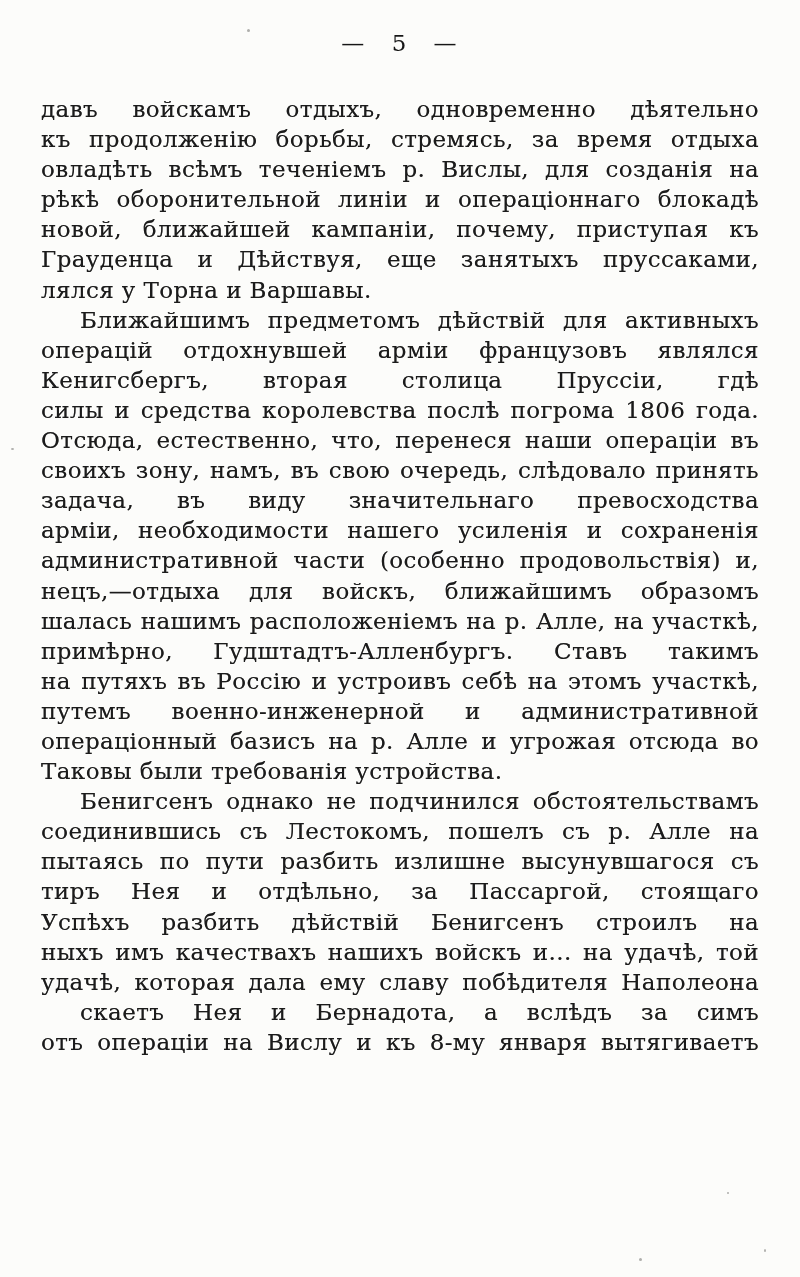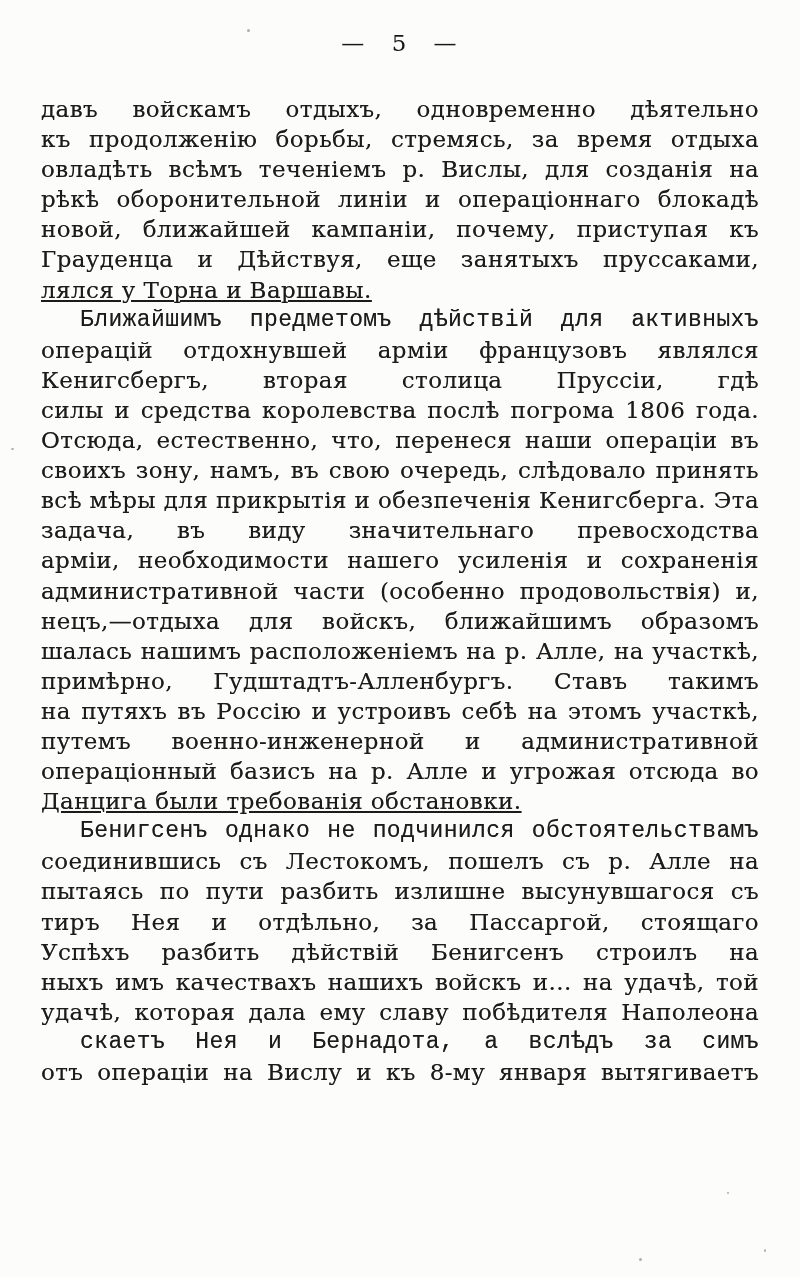--- a/index.html
+++ b/index.html
@@ -39,22 +39,22 @@
     height: 30.1px;
     line-height: 30.1px;
     font-size: 23px;
     letter-spacing: 0.4px;
     text-align: justify;
     text-align-last: justify;
     white-space: normal;
     overflow: hidden;
     text-shadow: 0 0 0.5px rgba(20,20,20,0.55);
   }
-  .para.indent .line:first-child { text-indent: 39px; font-family: Liberation Mono, monospace; }
-  .line.para-end { text-align-last: left; text-decoration: underline; }
+  .para.indent .line:first-child { text-indent: 39px; }
+  .line.para-end { text-align-last: left; }
   .speck {
     position: absolute;
     background: #6f6f6c;
     border-radius: 50%;
     opacity: 0.55;
   }
 </style>
 </head>
 <body>
 
@@ -71,31 +71,30 @@
         <div class="line">Грауденца и Дѣйствуя, еще занятыхъ пруссаками, укрѣп-</div>
         <div class="line para-end">лялся у Торна и Варшавы.</div>
       </div>
       <div class="para indent">
         <div class="line">Ближайшимъ предметомъ дѣйствій для активныхъ</div>
         <div class="line">операцій отдохнувшей арміи французовъ являлся городъ</div>
         <div class="line">Кенигсбергъ, вторая столица Пруссіи, гдѣ сосредоточились</div>
         <div class="line">силы и средства королевства послѣ погрома 1806 года.</div>
         <div class="line">Отсюда, естественно, что, перенеся наши операціи въ сѣ-</div>
         <div class="line">своихъ зону, намъ, въ свою очередь, слѣдовало принять</div>
-        <div class="line">всѣ мѣры для прикрытія и обезпеченія Кенигсберга. Эта</div>
         <div class="line">задача, въ виду значительнаго превосходства французской</div>
         <div class="line">арміи, необходимости нашего усиленія и сохраненія нами</div>
         <div class="line">административной части (особенно продовольствія) и, нако-</div>
         <div class="line">нецъ,—отдыха для войскъ, ближайшимъ образомъ разрѣ-</div>
         <div class="line">шалась нашимъ расположеніемъ на р. Алле, на участкѣ,</div>
         <div class="line">примѣрно, Гудштадтъ-Алленбургъ. Ставъ такимъ образомъ</div>
         <div class="line">на путяхъ въ Россію и устроивъ себѣ на этомъ участкѣ,</div>
         <div class="line">путемъ военно-инженерной и административной подготовки,</div>
         <div class="line">операціонный базисъ на р. Алле и угрожая отсюда во</div>
-        <div class="line para-end">Данцига были требованія обстановки.</div>
+        <div class="line para-end">Таковы были требованія устройства.</div>
       </div>
       <div class="para indent">
         <div class="line">Бенигсенъ однако не подчинился обстоятельствамъ и,</div>
         <div class="line">соединившись съ Лестокомъ, пошелъ съ р. Алле на Вислу,</div>
         <div class="line">пытаясь по пути разбить излишне высунувшагося съ квар-</div>
         <div class="line">тиръ Нея и отдѣльно, за Пассаргой, стоящаго Бернадота.</div>
         <div class="line">Успѣхъ разбить дѣйствій Бенигсенъ строилъ на испытан-</div>
         <div class="line">ныхъ имъ качествахъ нашихъ войскъ и... на удачѣ, той</div>
         <div class="line">удачѣ, которая дала ему славу побѣдителя Наполеона подъ</div>
       </div>

